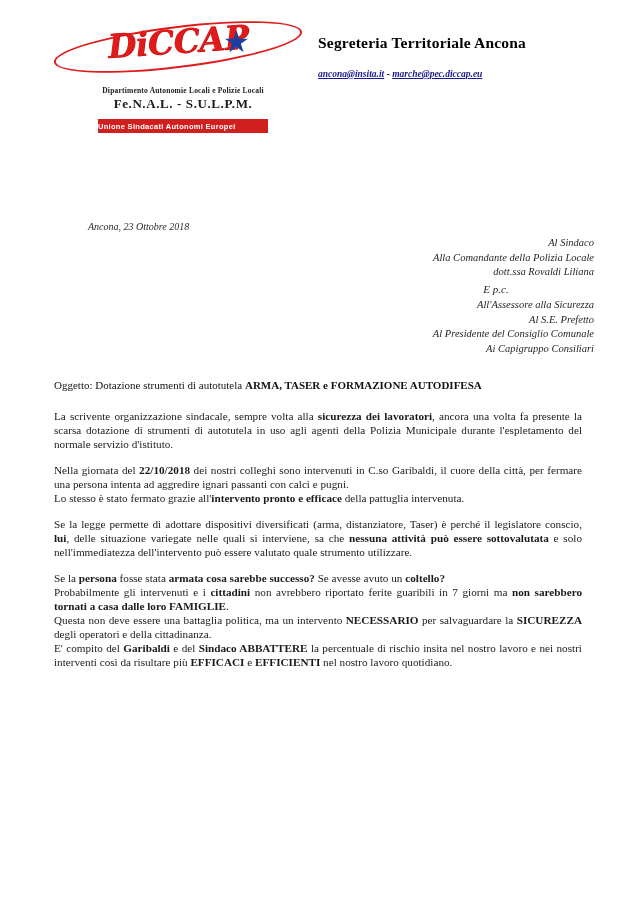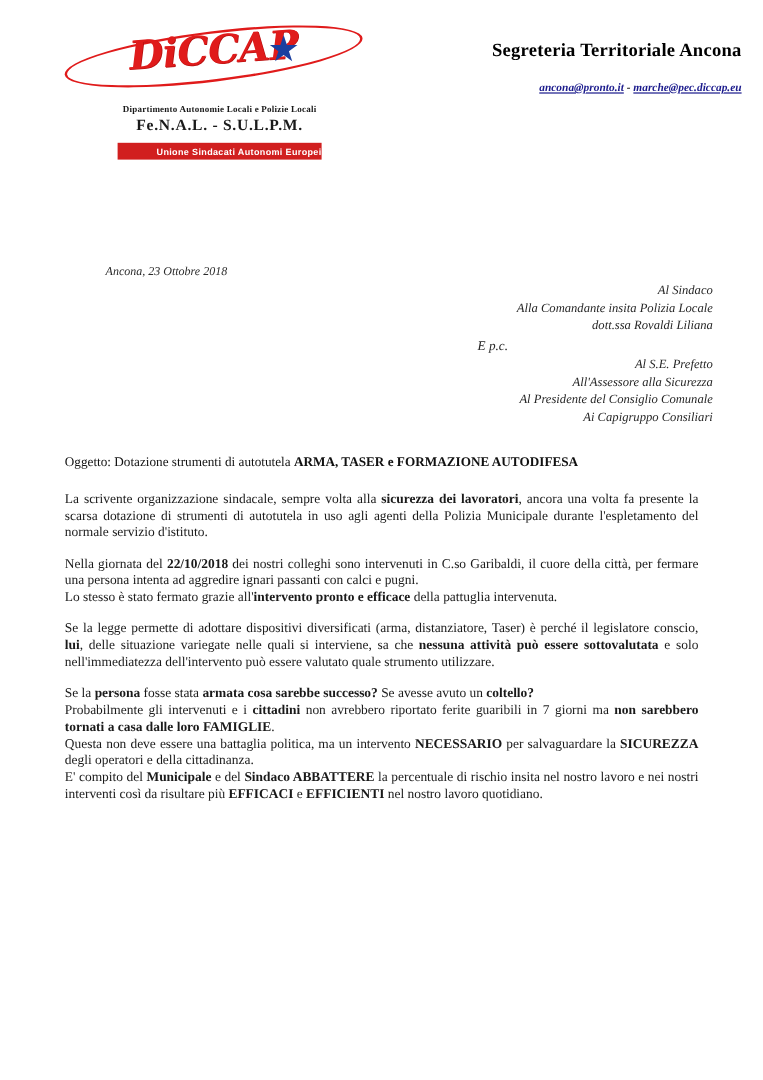--- a/index.html
+++ b/index.html
@@ -94,28 +94,28 @@
   .logo-banner {
     margin: 7px auto 0 auto;
     width: 170px;
     background: #d11f1f;
     color: #ffffff;
     font-family: "Liberation Sans", sans-serif;
     font-size: 7.5px;
     font-weight: bold;
     letter-spacing: 0.3px;
     padding: 2.5px 0 2.5px 0;
-    text-align: right;
+    text-align: left;
   }
 
   .header-right {
     position: absolute;
     left: 318px; top: 34px;
     width: 300px;
-    text-align: right;
+    text-align: left;
   }
   .org-title {
     font-family: "Liberation Serif", serif;
     font-size: 15.5px;
     font-weight: bold;
     color: #000000;
     letter-spacing: 0.2px;
   }
   .email-line {
     margin-top: 17px;
@@ -152,21 +152,21 @@
     width: 300px;
     text-align: right;
     font-family: "Liberation Serif", serif;
     font-style: italic;
     font-size: 10.5px;
     line-height: 14.5px;
     color: #262626;
   }
   .recipients .epc {
     display: block;
-    text-align: left;
+    text-align: center;
     margin-left: 104px;
     margin-top: 2px;
     margin-bottom: 2px;
     font-size: 11px;
   }
   .recipients .r-line { display: block; }
 
   
   .subject {
     position: absolute;
@@ -212,36 +212,36 @@
           </div>
       </div>
       <div class="logo-sub1">Dipartimento Autonomie Locali e Polizie Locali</div>
       <div class="logo-sub2">Fe.N.A.L. - S.U.L.P.M.</div>
       <div class="logo-banner">Unione Sindacati Autonomi Europei</div>
     </div>
 
     <div class="header-right">
       <div class="org-title">Segreteria Territoriale Ancona</div>
       <div class="email-line">
-        <span class="email-link">ancona@pronto.it</span>
+        <span class="email-link">ancona@insita.it</span>
         <span class="email-sep">-</span>
         <span class="email-link">marche@pec.diccap.eu</span>
       </div>
     </div>
   </div>
 
   <div class="date-line">Ancona, 23 Ottobre 2018</div>
 
   <div class="recipients">
     <span class="r-line">Al Sindaco</span>
-    <span class="r-line">Alla Comandante insita Polizia Locale</span>
+    <span class="r-line">Alla Comandante della Polizia Locale</span>
     <span class="r-line">dott.ssa Rovaldi Liliana</span>
     <span class="epc">E p.c.</span>
+    <span class="r-line">All'Assessore alla Sicurezza</span>
     <span class="r-line">Al S.E. Prefetto</span>
-    <span class="r-line">All'Assessore alla Sicurezza</span>
     <span class="r-line">Al Presidente del Consiglio Comunale</span>
     <span class="r-line">Ai Capigruppo Consiliari</span>
   </div>
 
   <div class="subject">
     <span>Oggetto:</span><span> Dotazione strumenti di autotutela </span><b>ARMA, TASER e FORMAZIONE AUTODIFESA</b>
   </div>
 
   <div class="body-area">
 
@@ -254,16 +254,16 @@
 
     <p><span>Se la legge permette di adottare dispositivi diversificati (arma, distanziatore, Taser) è perché il legislatore conscio, </span><b>lui</b><span>, delle situazione variegate nelle quali si interviene, sa che </span><b>nessuna attività può essere sottovalutata</b><span> e solo nell'immediatezza dell'intervento può essere valutato quale strumento utilizzare.</span></p>
 
     <p class="tight"><span>Se la </span><b>persona</b><span> fosse stata </span><b>armata cosa sarebbe successo?</b><span> Se avesse avuto un </span><b>coltello?</b></p>
 
     <p class="tight"><span>Probabilmente gli intervenuti e i </span><b>cittadini</b><span> non avrebbero riportato ferite guaribili in 7 giorni ma </span><b>non sarebbero tornati a casa dalle loro FAMIGLIE</b><span>.</span></p>
 
 
     <p class="tight"><span>Questa non deve essere una battaglia politica, ma un intervento </span><b>NECESSARIO</b><span> per salvaguardare la </span><b>SICUREZZA</b><span> degli operatori e della cittadinanza.</span></p>
 
-    <p><span>E' compito del </span><b>Municipale</b><span> e del </span><b>Sindaco ABBATTERE</b><span> la percentuale di rischio insita nel nostro lavoro e nei nostri interventi così da risultare più </span><b>EFFICACI</b><span> e </span><b>EFFICIENTI</b><span> nel nostro lavoro quotidiano.</span></p>
+    <p><span>E' compito del </span><b>Garibaldi</b><span> e del </span><b>Sindaco ABBATTERE</b><span> la percentuale di rischio insita nel nostro lavoro e nei nostri interventi così da risultare più </span><b>EFFICACI</b><span> e </span><b>EFFICIENTI</b><span> nel nostro lavoro quotidiano.</span></p>
 
   </div>
 </div>
 
 </body></html>

